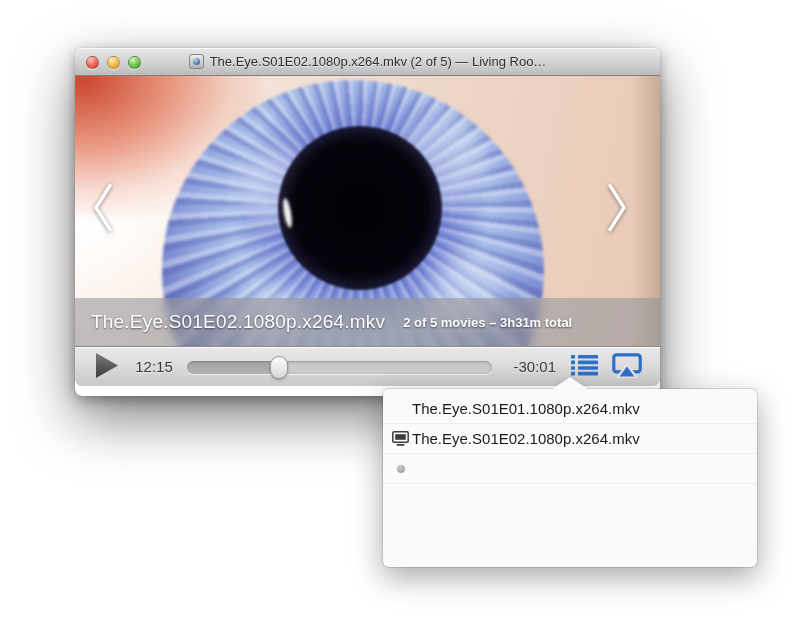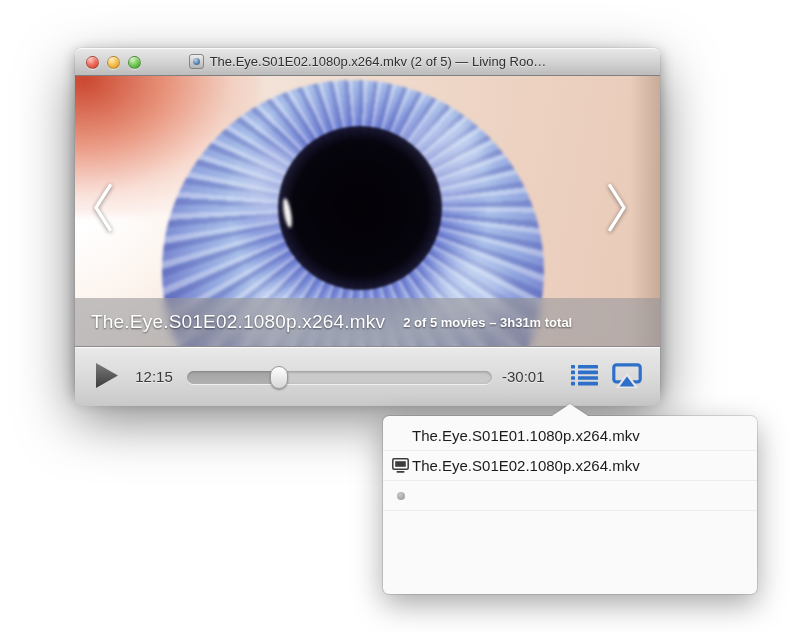--- a/index.html
+++ b/index.html
@@ -93,47 +93,47 @@
     -webkit-backdrop-filter:blur(4px) saturate(0.7); backdrop-filter:blur(4px) saturate(0.7);
     display:flex; align-items:center; padding:0 16px;
   }
   .overlay-filename { color:#ffffff; font-size:19px; letter-spacing:0.2px;
     text-shadow:0 1px 2px rgba(0,0,0,0.55); white-space:nowrap; }
   .overlay-queue { color:#ffffff; font-size:13px; font-weight:bold; margin-left:18px;
     text-shadow:0 1px 2px rgba(0,0,0,0.55); white-space:nowrap; }
 
   
   .controlbar {
-    position:relative; height:60px; border-radius:0 0 7px 7px;
+    position:relative; height:40px; border-radius:0 0 7px 7px;
     background:linear-gradient(#e9e9e9, #dedede 40%, #c9c9c9);
     border-top:1px solid #8b8b8b;
     box-shadow: inset 0 1px 0 rgba(255,255,255,0.8);
     display:flex; align-items:center;
   }
   .play-button { margin-left:16px; width:30px; height:30px; background:none; border:none;
     display:flex; align-items:center; justify-content:center; cursor:pointer; flex:0 0 auto; }
   .time { font-size:15px; color:#3a3a3a; text-shadow:0 1px 0 rgba(255,255,255,0.6); white-space:nowrap; }
   .time-elapsed { width:46px; margin-left:10px; text-align:center; }
   .slider { position:relative; width:305px; margin-left:10px; height:24px; flex:0 0 auto; cursor:pointer; }
   .slider-track { position:absolute; left:0; right:0; top:6px; height:13px; border-radius:7px;
     background:#cacaca;
     box-shadow: inset 0 1px 3px rgba(0,0,0,0.28), 0 1px 0 rgba(255,255,255,0.65); overflow:hidden; }
   .slider-fill { height:100%; background:linear-gradient(#a2a2a2,#b2b2b2); border-radius:7px 0 0 7px;
     box-shadow: inset 0 1px 2px rgba(0,0,0,0.2); }
   .slider-thumb { position:absolute; top:1px; width:18px; height:23px; border-radius:9px;
     background:linear-gradient(#fefefe,#d8d8d8); border:1px solid #999999;
     box-shadow:0 1px 2px rgba(0,0,0,0.35); }
-  .time-remaining { width:54px; margin-left:10px; text-align:left; }
+  .time-remaining { width:54px; margin-left:10px; text-align:right; }
   .icon-button { background:none; border:none; cursor:pointer; display:flex; align-items:center; justify-content:center; }
   .playlist-button { margin-left:12px; width:32px; height:30px; }
   .airplay-button { margin-left:10px; width:34px; height:30px; }
 
   
   .popover {
-    position:absolute; left:383px; top:416px; width:374px; height:178px;
+    position:absolute; left:383px; top:389px; width:374px; height:178px;
     background:#fafafa; border-radius:6px; z-index:5;
     box-shadow:0 10px 30px rgba(0,0,0,0.35), 0 0 0 1px rgba(0,0,0,0.12);
     padding:5px 0 0 0;
   }
   .popover-arrow { position:absolute; top:-12px; left:169px; width:0; height:0;
     border-left:18px solid transparent; border-right:18px solid transparent; border-bottom:12px solid #fafafa;
     filter:drop-shadow(0 -1px 1px rgba(0,0,0,0.10)); }
   .pl-row { height:30px; display:flex; align-items:center; padding:0 12px 0 6px;
     border-bottom:1px solid #ededed; cursor:default; }
   .pl-marker { width:23px; display:flex; align-items:center; justify-content:center; flex:0 0 auto; }

